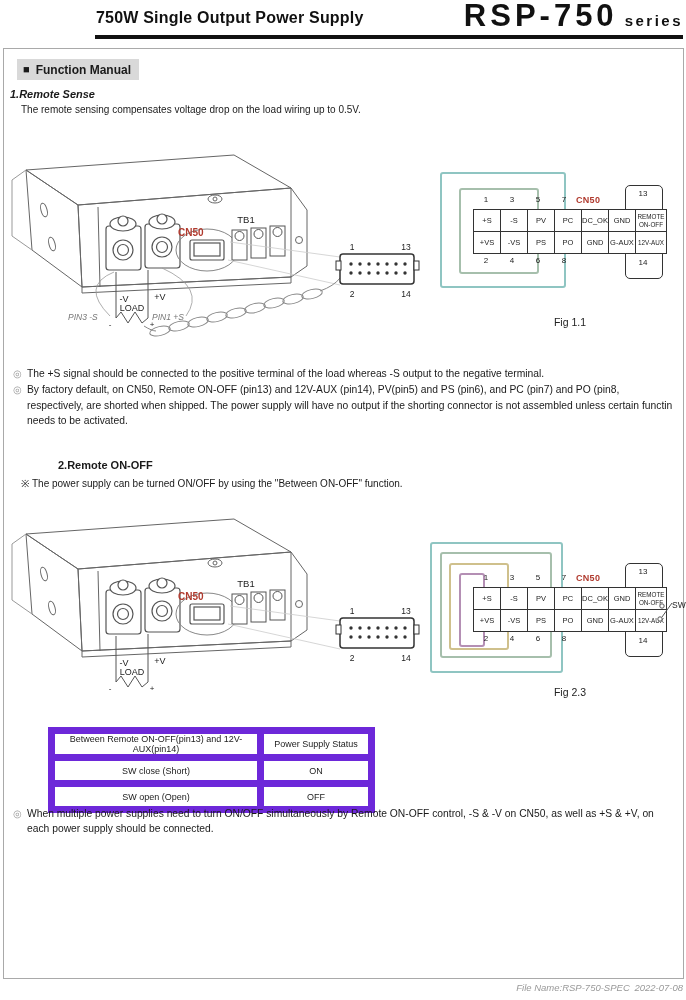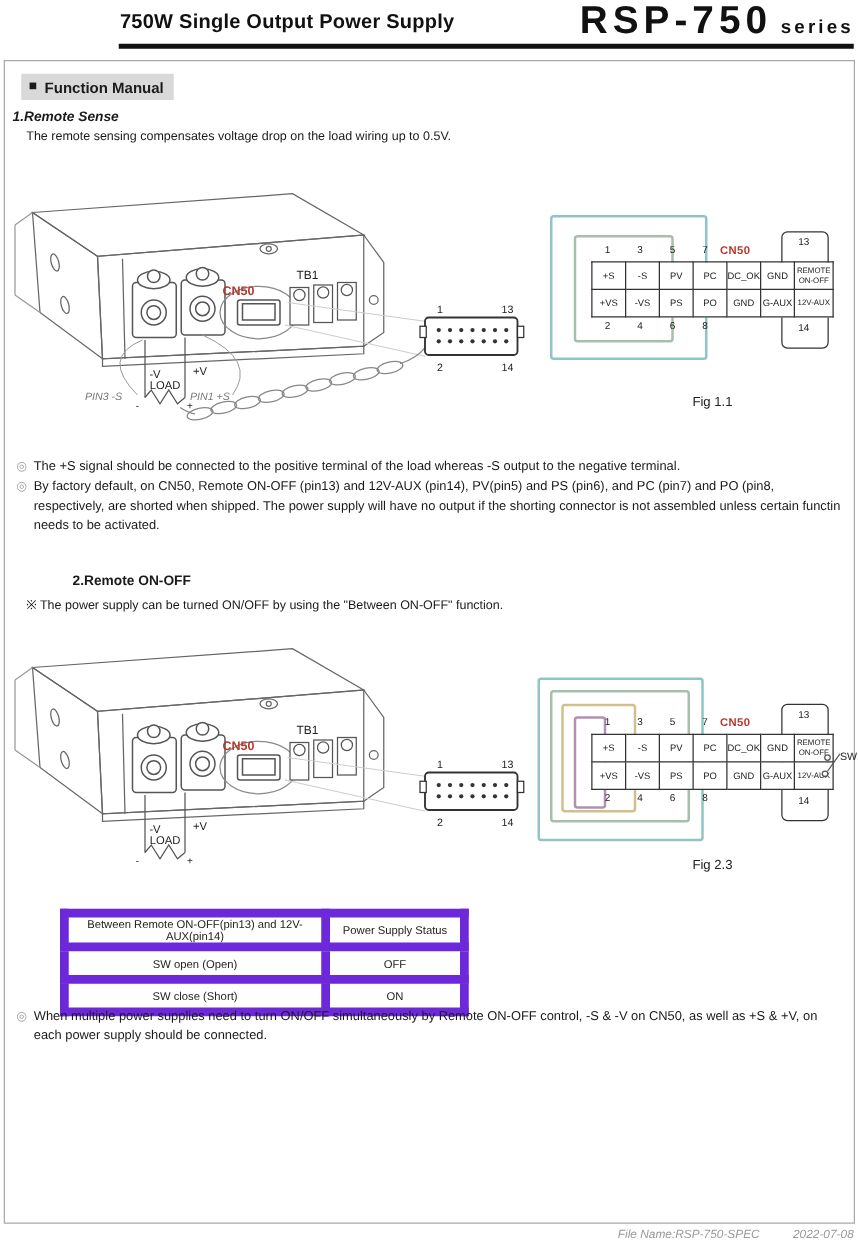--- a/index.html
+++ b/index.html
@@ -42,21 +42,21 @@
   
   .notes{position:absolute;font-size:10.3px;line-height:1.5;}
   .note{position:relative;padding-left:14px;margin-bottom:1px;}
   .note .bullet{position:absolute;left:0;top:0;color:#999;font-size:10px;}
   
   .status-table{position:absolute;border-collapse:collapse;}
   .status-table td{border:7px solid #6d28d9;text-align:center;font-size:9px;height:19px;padding:0 3px;color:#222;}
   .stc1{width:196px;} .stc2{width:98px;}
   
   .footer{position:absolute;right:3px;top:982px;font-size:9.5px;font-style:italic;color:#999;}
-  .footer span{margin-left:24px;}
+  .footer span{margin-left:2px;}
 </style>
 </head>
 <body>
 
 <div class="page">
 
   <div class="doc-title">750W Single Output Power Supply</div>
   <div class="series">
     <span class="series-name">RSP-750</span>
     <span class="series-suffix">series</span>
@@ -360,26 +360,26 @@
     <div class="fig-caption" style="left:520px;top:174px;">Fig 2.3</div>
   </div>
 
   <table class="status-table" style="left:48px;top:727px;">
     <tbody>
         <tr>
       <td class="stc1">Between Remote ON-OFF(pin13) and 12V-AUX(pin14)</td>
       <td class="stc2">Power Supply Status</td>
     </tr>
     <tr>
+      <td>SW close (Short)</td>
+      <td>ON</td>
+    </tr>
+    <tr>
       <td>SW open (Open)</td>
       <td>OFF</td>
-    </tr>
-    <tr>
-      <td>SW close (Short)</td>
-      <td>ON</td>
     </tr>
   </tbody>
     </table>
 
   <div class="notes" style="left:13px;top:806px;width:660px;">
     <div class="note">
       <span class="bullet">◎</span>
       <span>When multiple power supplies need to turn ON/OFF simultaneously by Remote ON-OFF control, -S &amp; -V on CN50, as well as +S &amp; +V, on each power supply should be connected.</span>
     </div>
   </div>

